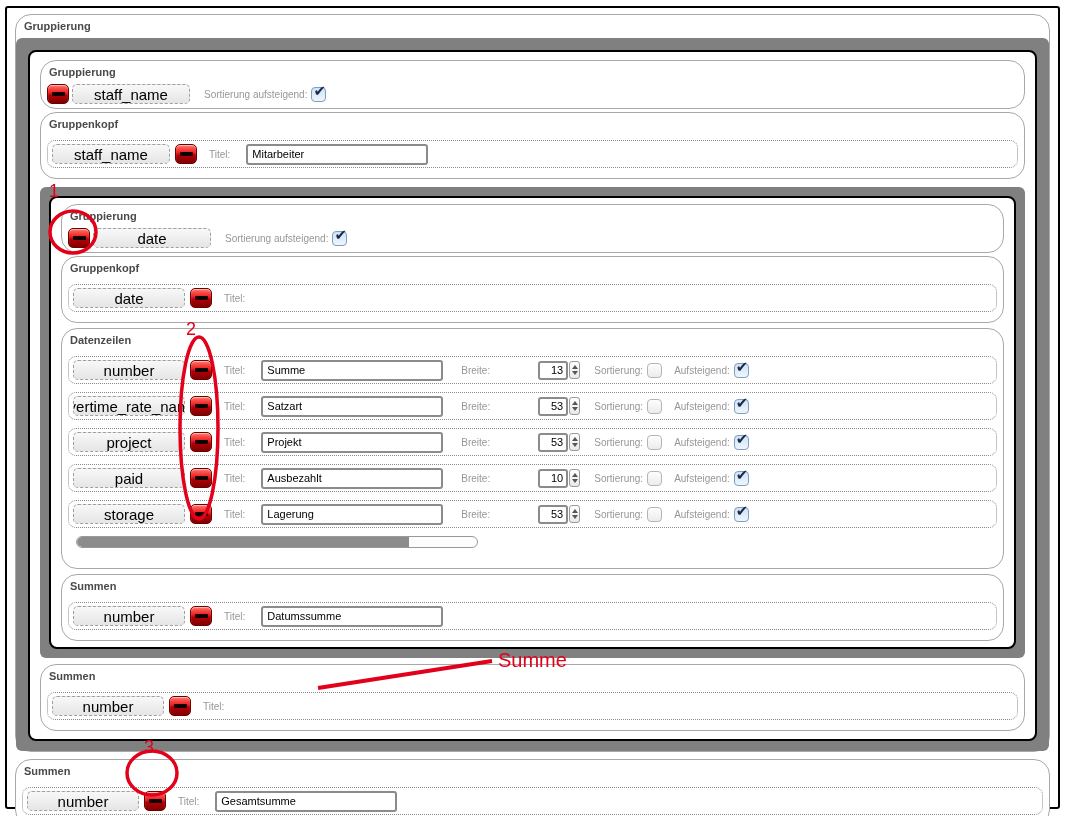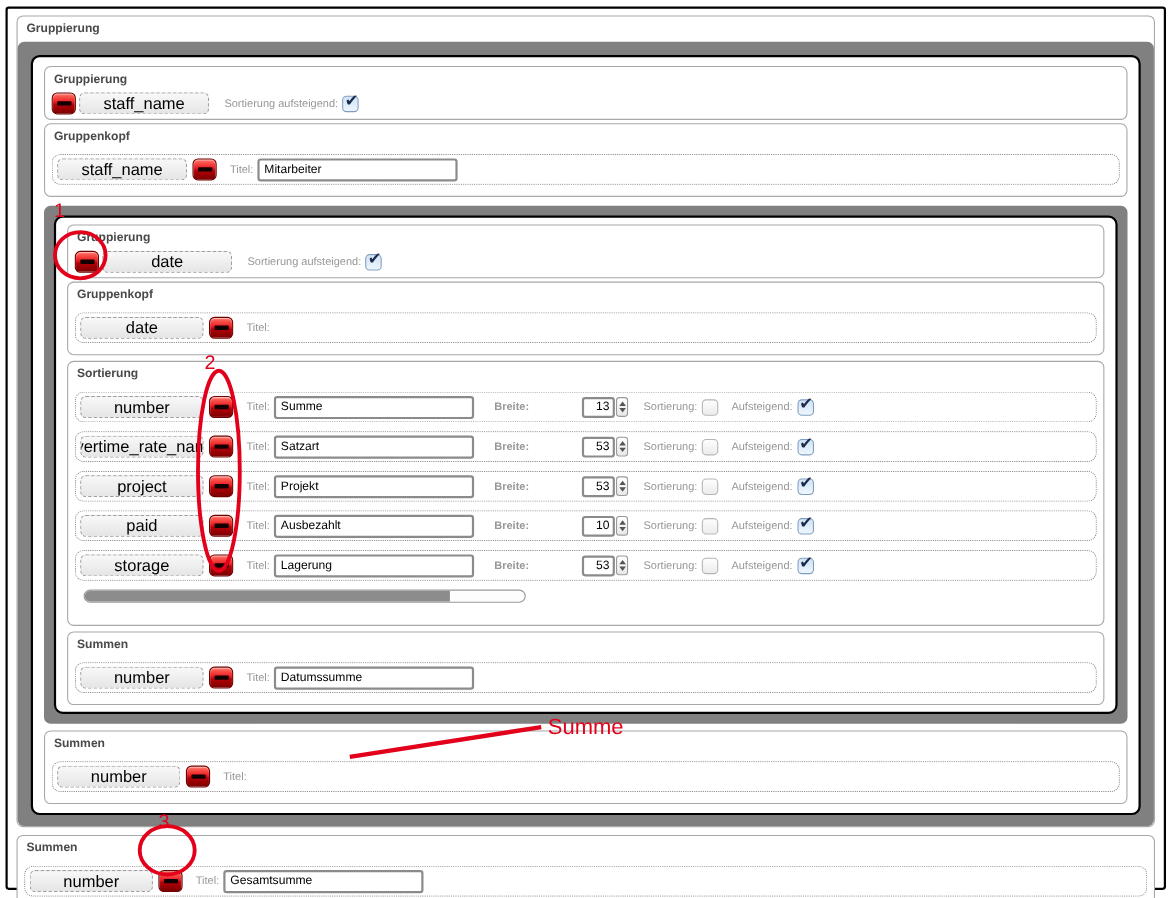--- a/index.html
+++ b/index.html
@@ -1,21 +1,21 @@
 <!DOCTYPE html>
 <html><head>
 <meta charset="utf-8">
 <style>
   * { box-sizing: border-box; margin: 0; padding: 0; }
   html,body { width:1065px; height:816px; background:#fff;
     font-family:"Liberation Sans","DejaVu Sans",sans-serif; }
   #wrapper { position:absolute; left:5px; top:6px; width:1055px; height:803px;
     border:2px solid #000; border-radius:3px; padding:6px 8px; background:#fff; }
 
-  .fieldset { border:1px solid #a8a8a8; border-radius:6px; background:#fff; }
+  .fieldset { border:1px solid #a8a8a8; border-radius:16px; background:#fff; }
   .flabel { font-size:11px; font-weight:bold; color:#4a4a4a; padding:4px 0 4px 8px; line-height:15px; }
 
   .graybox { background:#808080; border-radius:6px; }
   .whitebox { background:#fff; border:2px solid #000; border-radius:8px; }
 
   .inner-pad { padding:8px 10px; }
 
   .plainrow { display:flex; align-items:center; height:24px; padding:0 6px 4px 6px; }
   .dotrow { display:flex; align-items:center; height:28px; margin:4px 6px 10px 6px;
     border:1px dotted #8a8a8a; border-radius:8px; background:#fff; padding:0 4px; }
@@ -28,25 +28,25 @@
   .fieldbtn.wide { width:118px; }
 
   .removebtn { width:22px; height:20px; border:1px solid #6e0000; border-radius:5px;
     background:linear-gradient(180deg,#ff7466 0%,#ee2024 42%,#b00007 58%,#7d0000 100%);
     box-shadow:inset 0 1px 1px rgba(255,255,255,.55);
     display:flex; align-items:center; justify-content:center; flex:0 0 auto; margin-left:5px; }
   .removebtn .minus { width:13px; height:4px; background:#120000; border-radius:1px; }
   .removebtn.first { margin-left:0; margin-right:3px; }
 
   .lbl { font-size:10px; color:#979797; white-space:nowrap; flex:0 0 auto; }
-  .ml12 { margin-left:12px; } .ml14 { margin-left:14px; } .ml18 { margin-left:18px;font-weight:bold; }
+  .ml12 { margin-left:12px; } .ml14 { margin-left:14px; } .ml18 { margin-left:18px; }
 
   .txtinput { width:182px; height:21px; border:2px solid #8b8b8b; border-radius:3px;
     font-family:"Liberation Sans",sans-serif; font-size:11px; color:#000;
-    padding:0 4px; margin-left:4px; background:#fff; flex:0 0 auto; }
+    padding:0 4px; margin-left:16px; background:#fff; flex:0 0 auto; }
 
   .spinwrap { display:flex; align-items:center; margin-left:4px; flex:0 0 auto; }
   .spinbox { width:30px; height:19px; border:2px solid #8b8b8b; border-radius:3px;
     font-size:11px; color:#000; display:flex; align-items:center; justify-content:flex-end;
     padding-right:3px; background:#fff;margin-left:44px; }
   .stepper { width:11px; height:18px; margin-left:1px; border:1px solid #9a9a9a; border-radius:3px;
     background:linear-gradient(180deg,#fff,#e8e8e8); display:flex; flex-direction:column;
     align-items:center; justify-content:center; }
   .stepper .tri-up { width:0; height:0; border-left:3px solid transparent; border-right:3px solid transparent;
     border-bottom:4px solid #555; margin-bottom:2px; }
@@ -129,21 +129,21 @@
               <div class="dotrow">
                 <div class="fieldbtn">date</div>
                 <div class="removebtn">
                     <div class="minus"></div>
                   </div>
                 <span class="lbl ml12">Titel:</span>
               </div>
             </div>
 
             <div id="fs-datenzeilen" class="fieldset mb5">
-              <div class="flabel">Sortierung</div>
+              <div class="flabel">Datenzeilen</div>
 
               <div class="dotrow b3row">
                 <div class="fieldbtn">number</div>
                 <div class="removebtn">
                     <div class="minus"></div>
                   </div>
                 <span class="lbl ml12">Titel:</span>
                 <input class="txtinput" value="Summe" style="">
                 <span class="lbl ml18">Breite:</span>
                 <span class="spinwrap">

